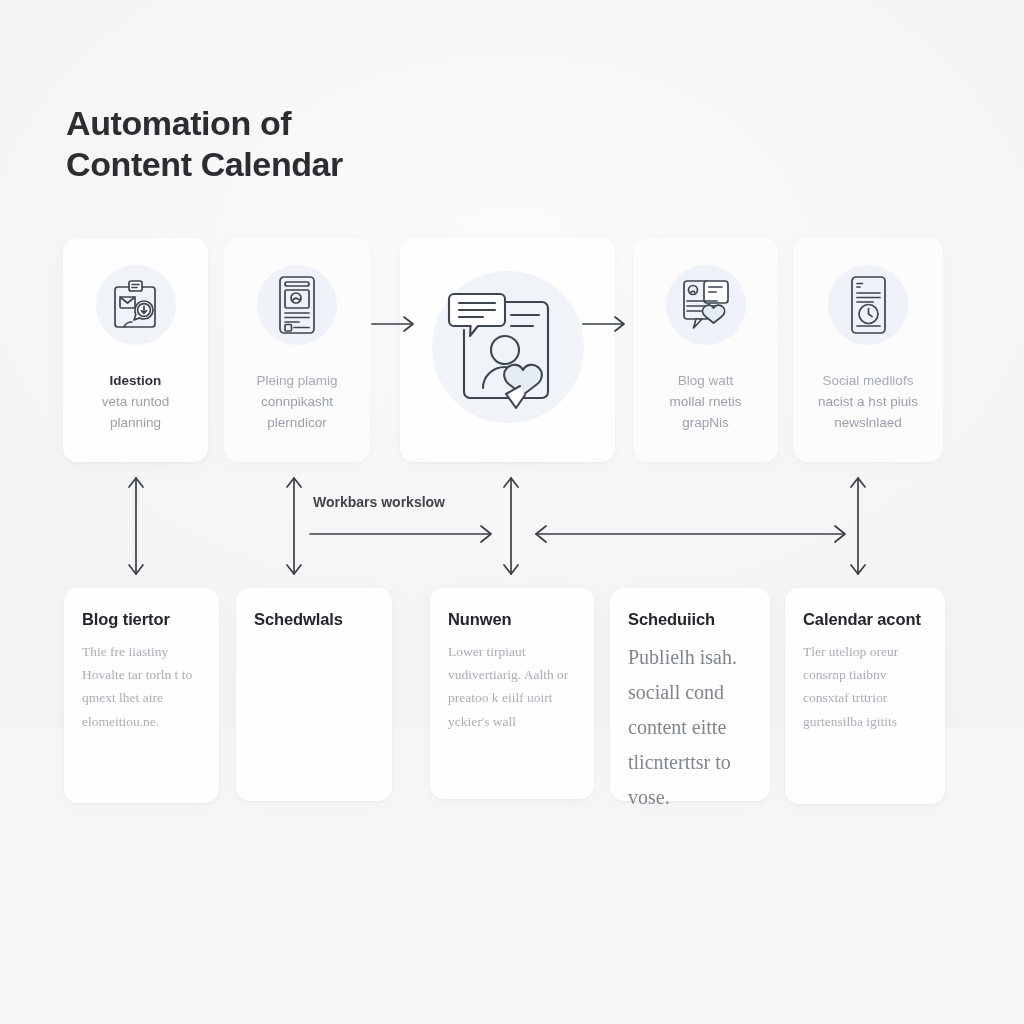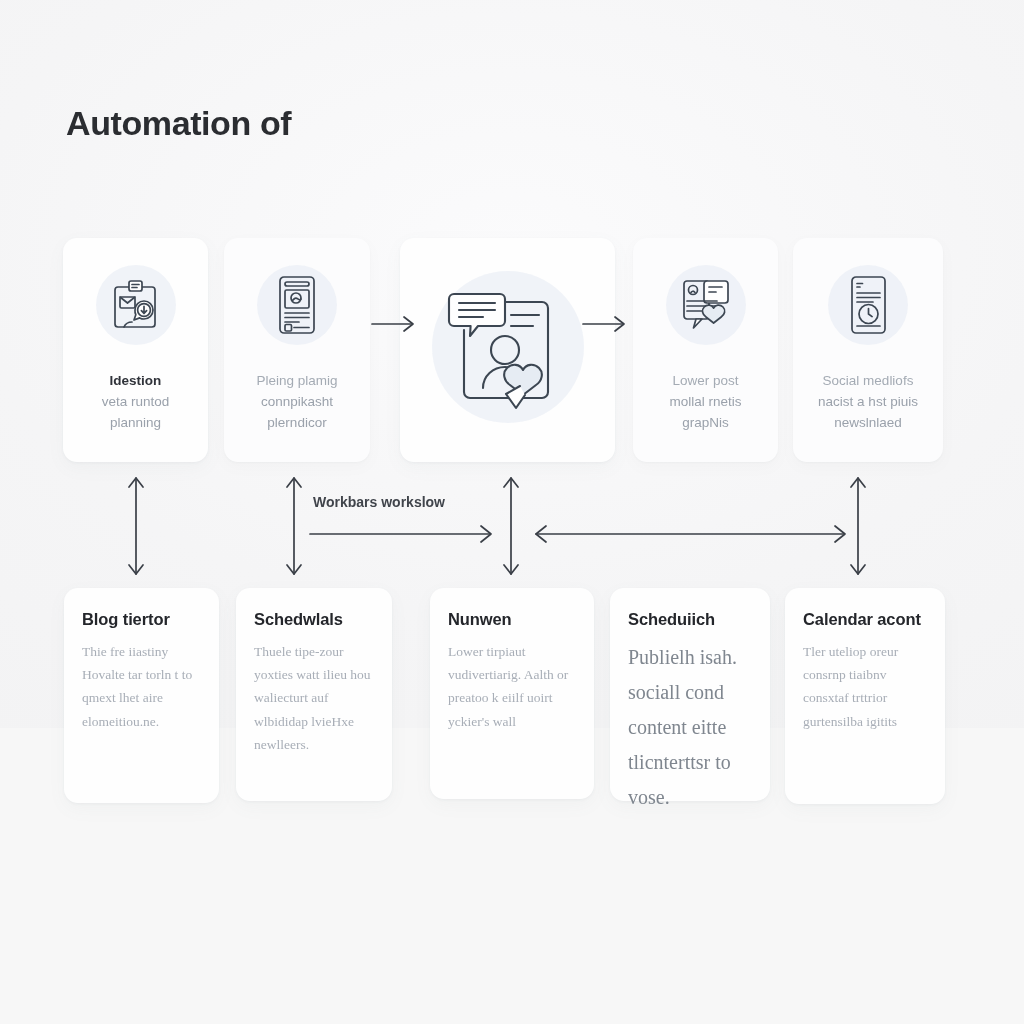--- a/index.html
+++ b/index.html
@@ -121,20 +121,21 @@
   }
   #flow-label .strong { font-weight: bold; }
 </style>
 </head>
 <body>
 
 <div id="canvas">
 
   <div id="page-title">
     <span class="ln">Automation of</span>
+    <span class="ln">Content Calendar</span>
   </div>
 
   <div class="card" style="left:63px; top:238px; width:145px; height:224px;">
     <div class="icon-halo" style="top:27px; width:80px; height:80px;"></div>
     <div class="top-icon" style="top:38px;">
       <svg width="60" height="60" viewBox="0 0 60 60" fill="none" stroke="#3c4652" stroke-width="1.7" stroke-linecap="round" stroke-linejoin="round">
         <rect x="9" y="11" width="40" height="40" rx="3"></rect>
         <rect x="23" y="5" width="13" height="10" rx="2" fill="#fefefe"></rect>
         <path d="M26 8.5h7M26 11.5h5"></path>
         <rect x="14" y="21" width="15" height="11" rx="1.4"></rect>
@@ -197,21 +198,21 @@
         <rect x="28" y="5" width="24" height="22" rx="3" fill="#fefefe"></rect>
         <path d="M33 11h13M33 16h7"></path>
         <circle cx="17" cy="14" r="4.5"></circle>
         <path d="M15 16.5c1-1.6 2.6-1.8 4 0"></path>
         <path d="M11 25h30M11 30h30M11 35h22"></path>
         <path d="M20 43l-2.5 9 8.5-9z" fill="#fefefe"></path>
         <path d="M47 31c-3-3-7.6-2.4-9.4 1.2-1.8-3.6-6.4-4.2-9.4-1.2-3 3-1.8 7.6 1.8 10l7.6 6 7.6-6c3.6-2.4 4.8-7 1.8-10z" fill="#e6ecf3"></path>
       </svg>
     </div>
     <div class="top-label" style="top:133px;">
-      <span class="hd faded">Lower post</span><br>
+      <span class="hd faded">Blog watt</span><br>
       <span>mollal rnetis</span><br>
       <span>grapNis</span>
     </div>
   </div>
 
   <div class="card soft" style="left:793px; top:238px; width:150px; height:224px;">
     <div class="icon-halo" style="top:27px; width:80px; height:80px;"></div>
     <div class="top-icon" style="top:36px;">
       <svg width="54" height="62" viewBox="0 0 54 62" fill="none" stroke="#3c4652" stroke-width="1.7" stroke-linecap="round" stroke-linejoin="round">
         <rect x="11" y="3" width="33" height="56" rx="4"></rect>
@@ -229,21 +230,20 @@
     </div>
   </div>
 
   <div class="card" style="left:64px; top:588px; width:155px; height:215px;">
     <div class="bt-title">Blog tiertor</div>
     <div class="bt-body">Thie fre iiastiny Hovalte tar torln t to qmext lhet aire elomeitiou.ne.</div>
   </div>
 
   <div class="card" style="left:236px; top:588px; width:156px; height:213px;">
     <div class="bt-title">Schedwlals</div>
-    <div class="bt-body">Thuele tipe-zour yoxties watt ilieu hou waliecturt auf wlbididap lvieHxe newlleers.</div>
   </div>
 
   <div class="card" style="left:430px; top:588px; width:164px; height:211px;">
     <div class="bt-title">Nunwen</div>
     <div class="bt-body">Lower tirpiaut vudivertiarig. Aalth or preatoo k eiilf uoirt yckier's wall</div>
   </div>
 
   <div class="card" style="left:610px; top:588px; width:160px; height:213px;">
     <div class="bt-title">Scheduiich</div>
     <div class="bt-body dark">Publielh isah. sociall cond content eitte tlicnterttsr to vose.</div>

